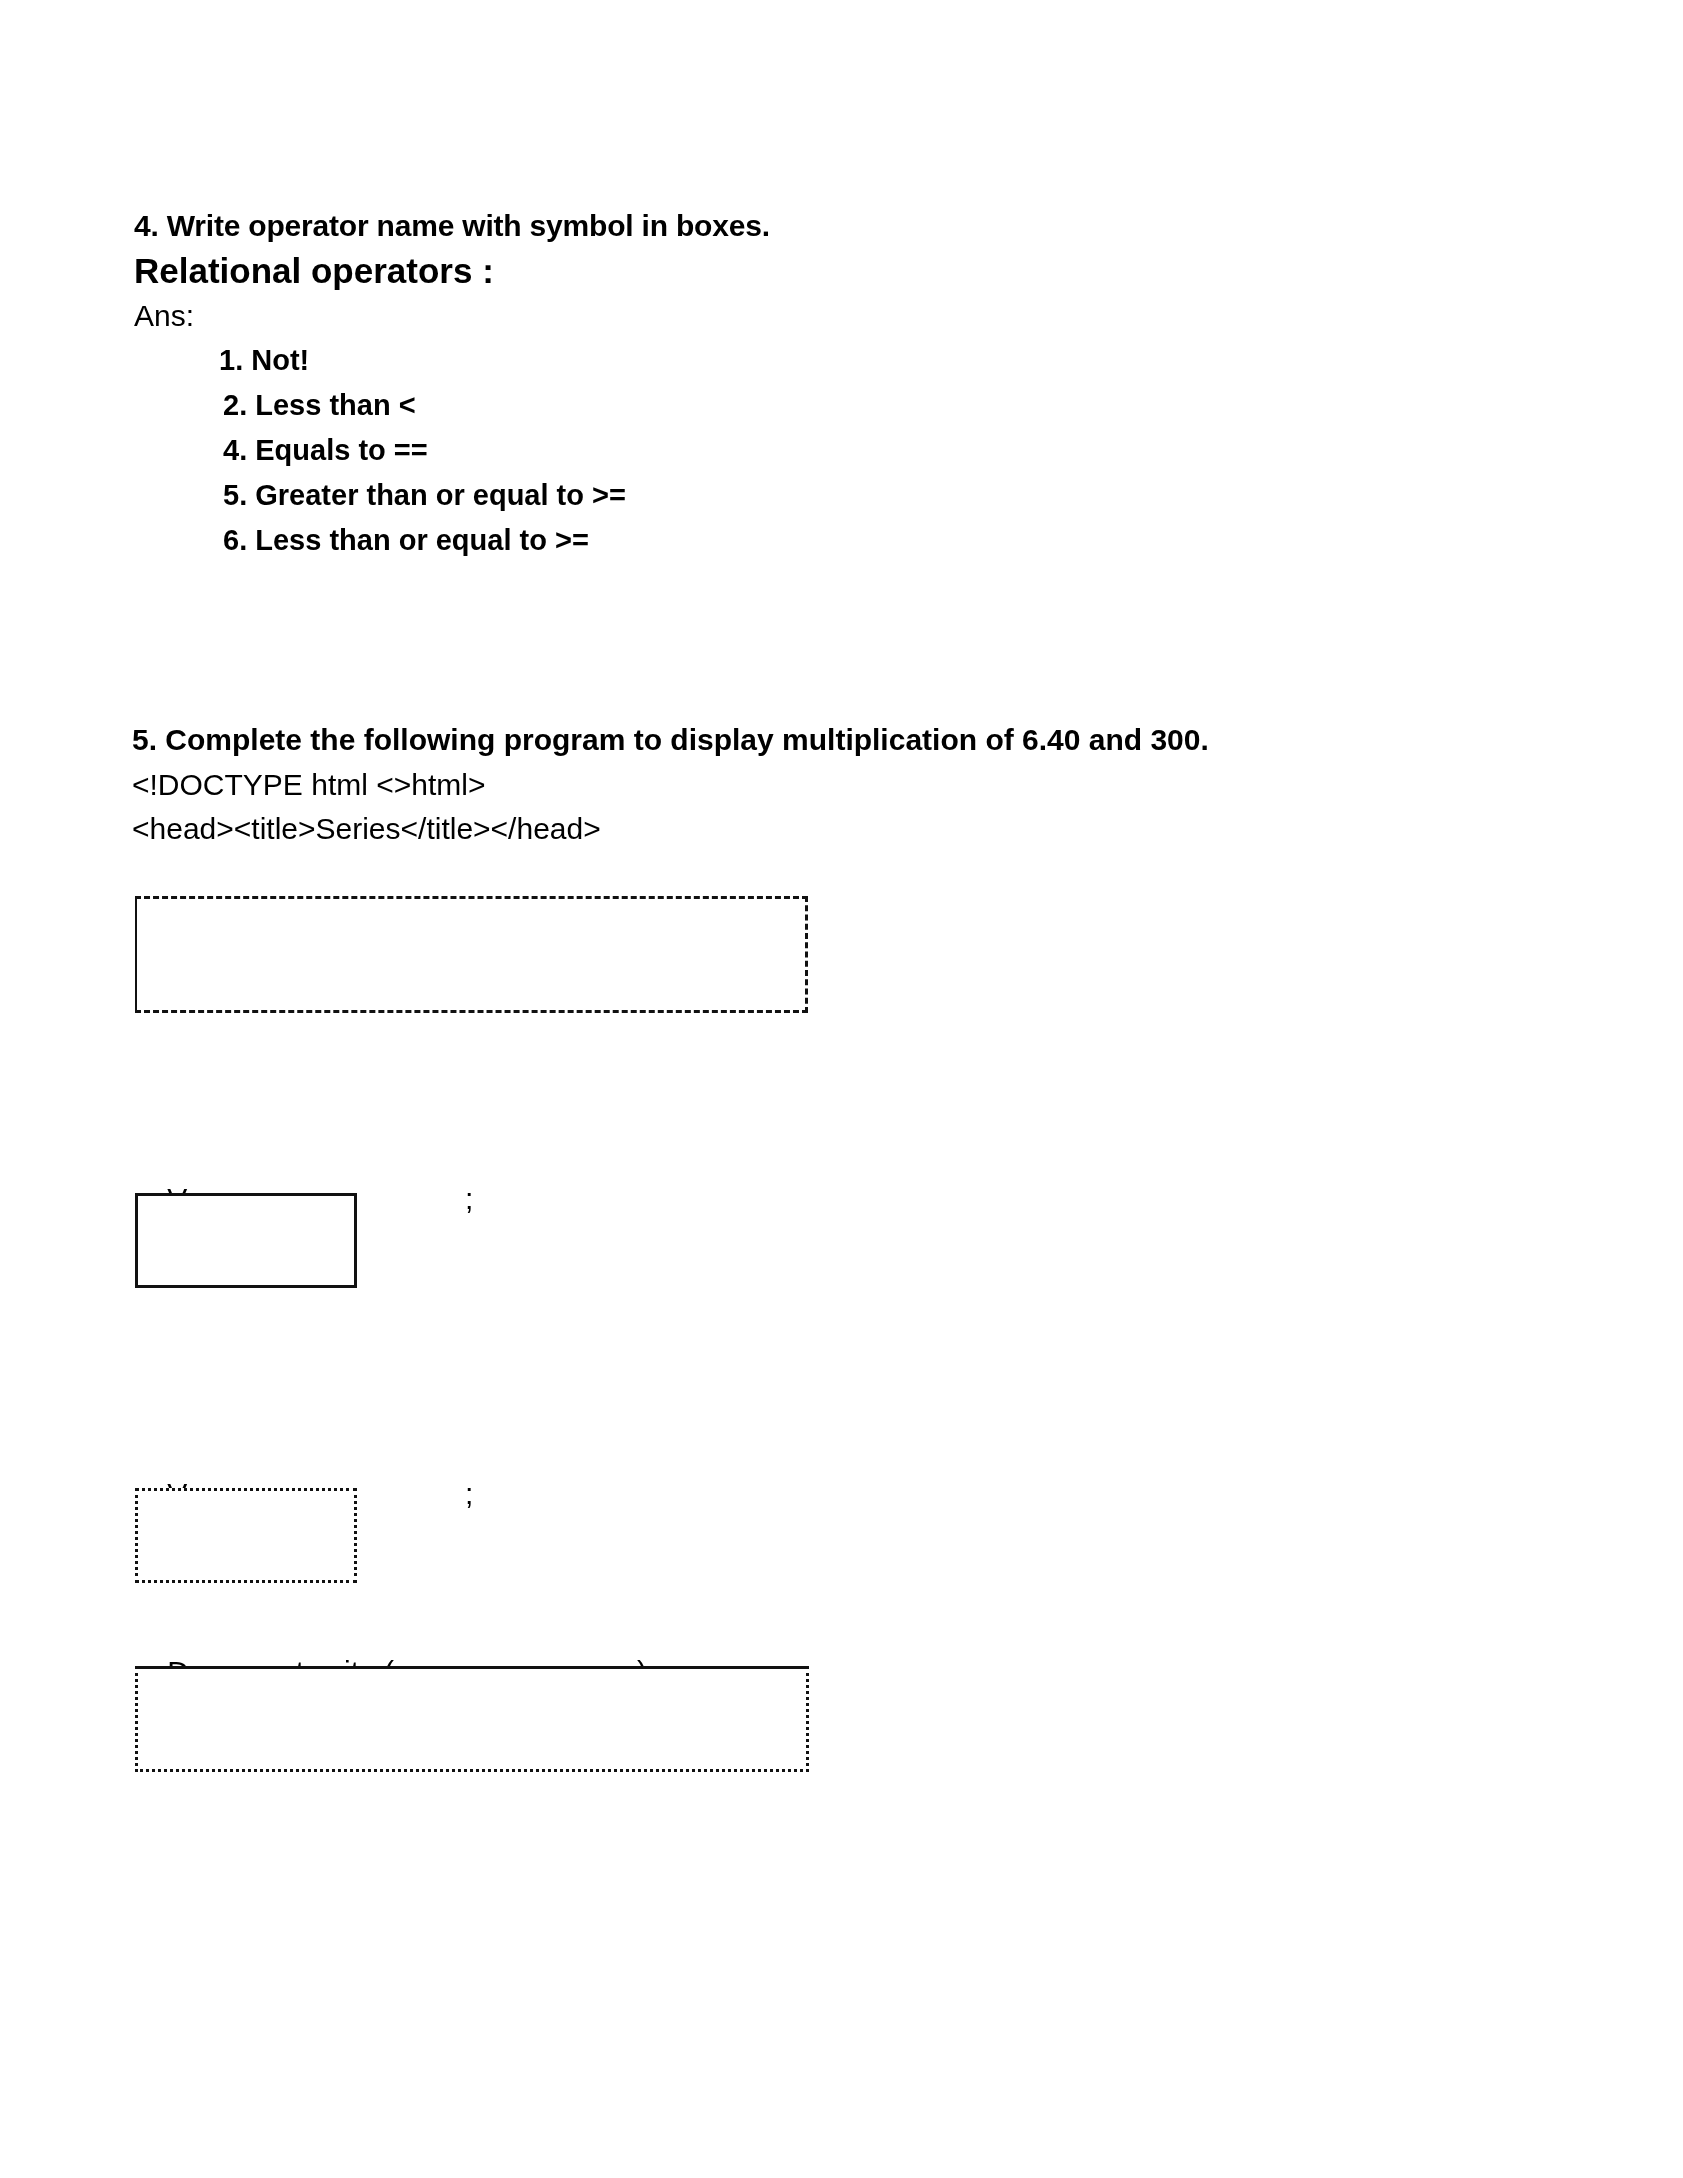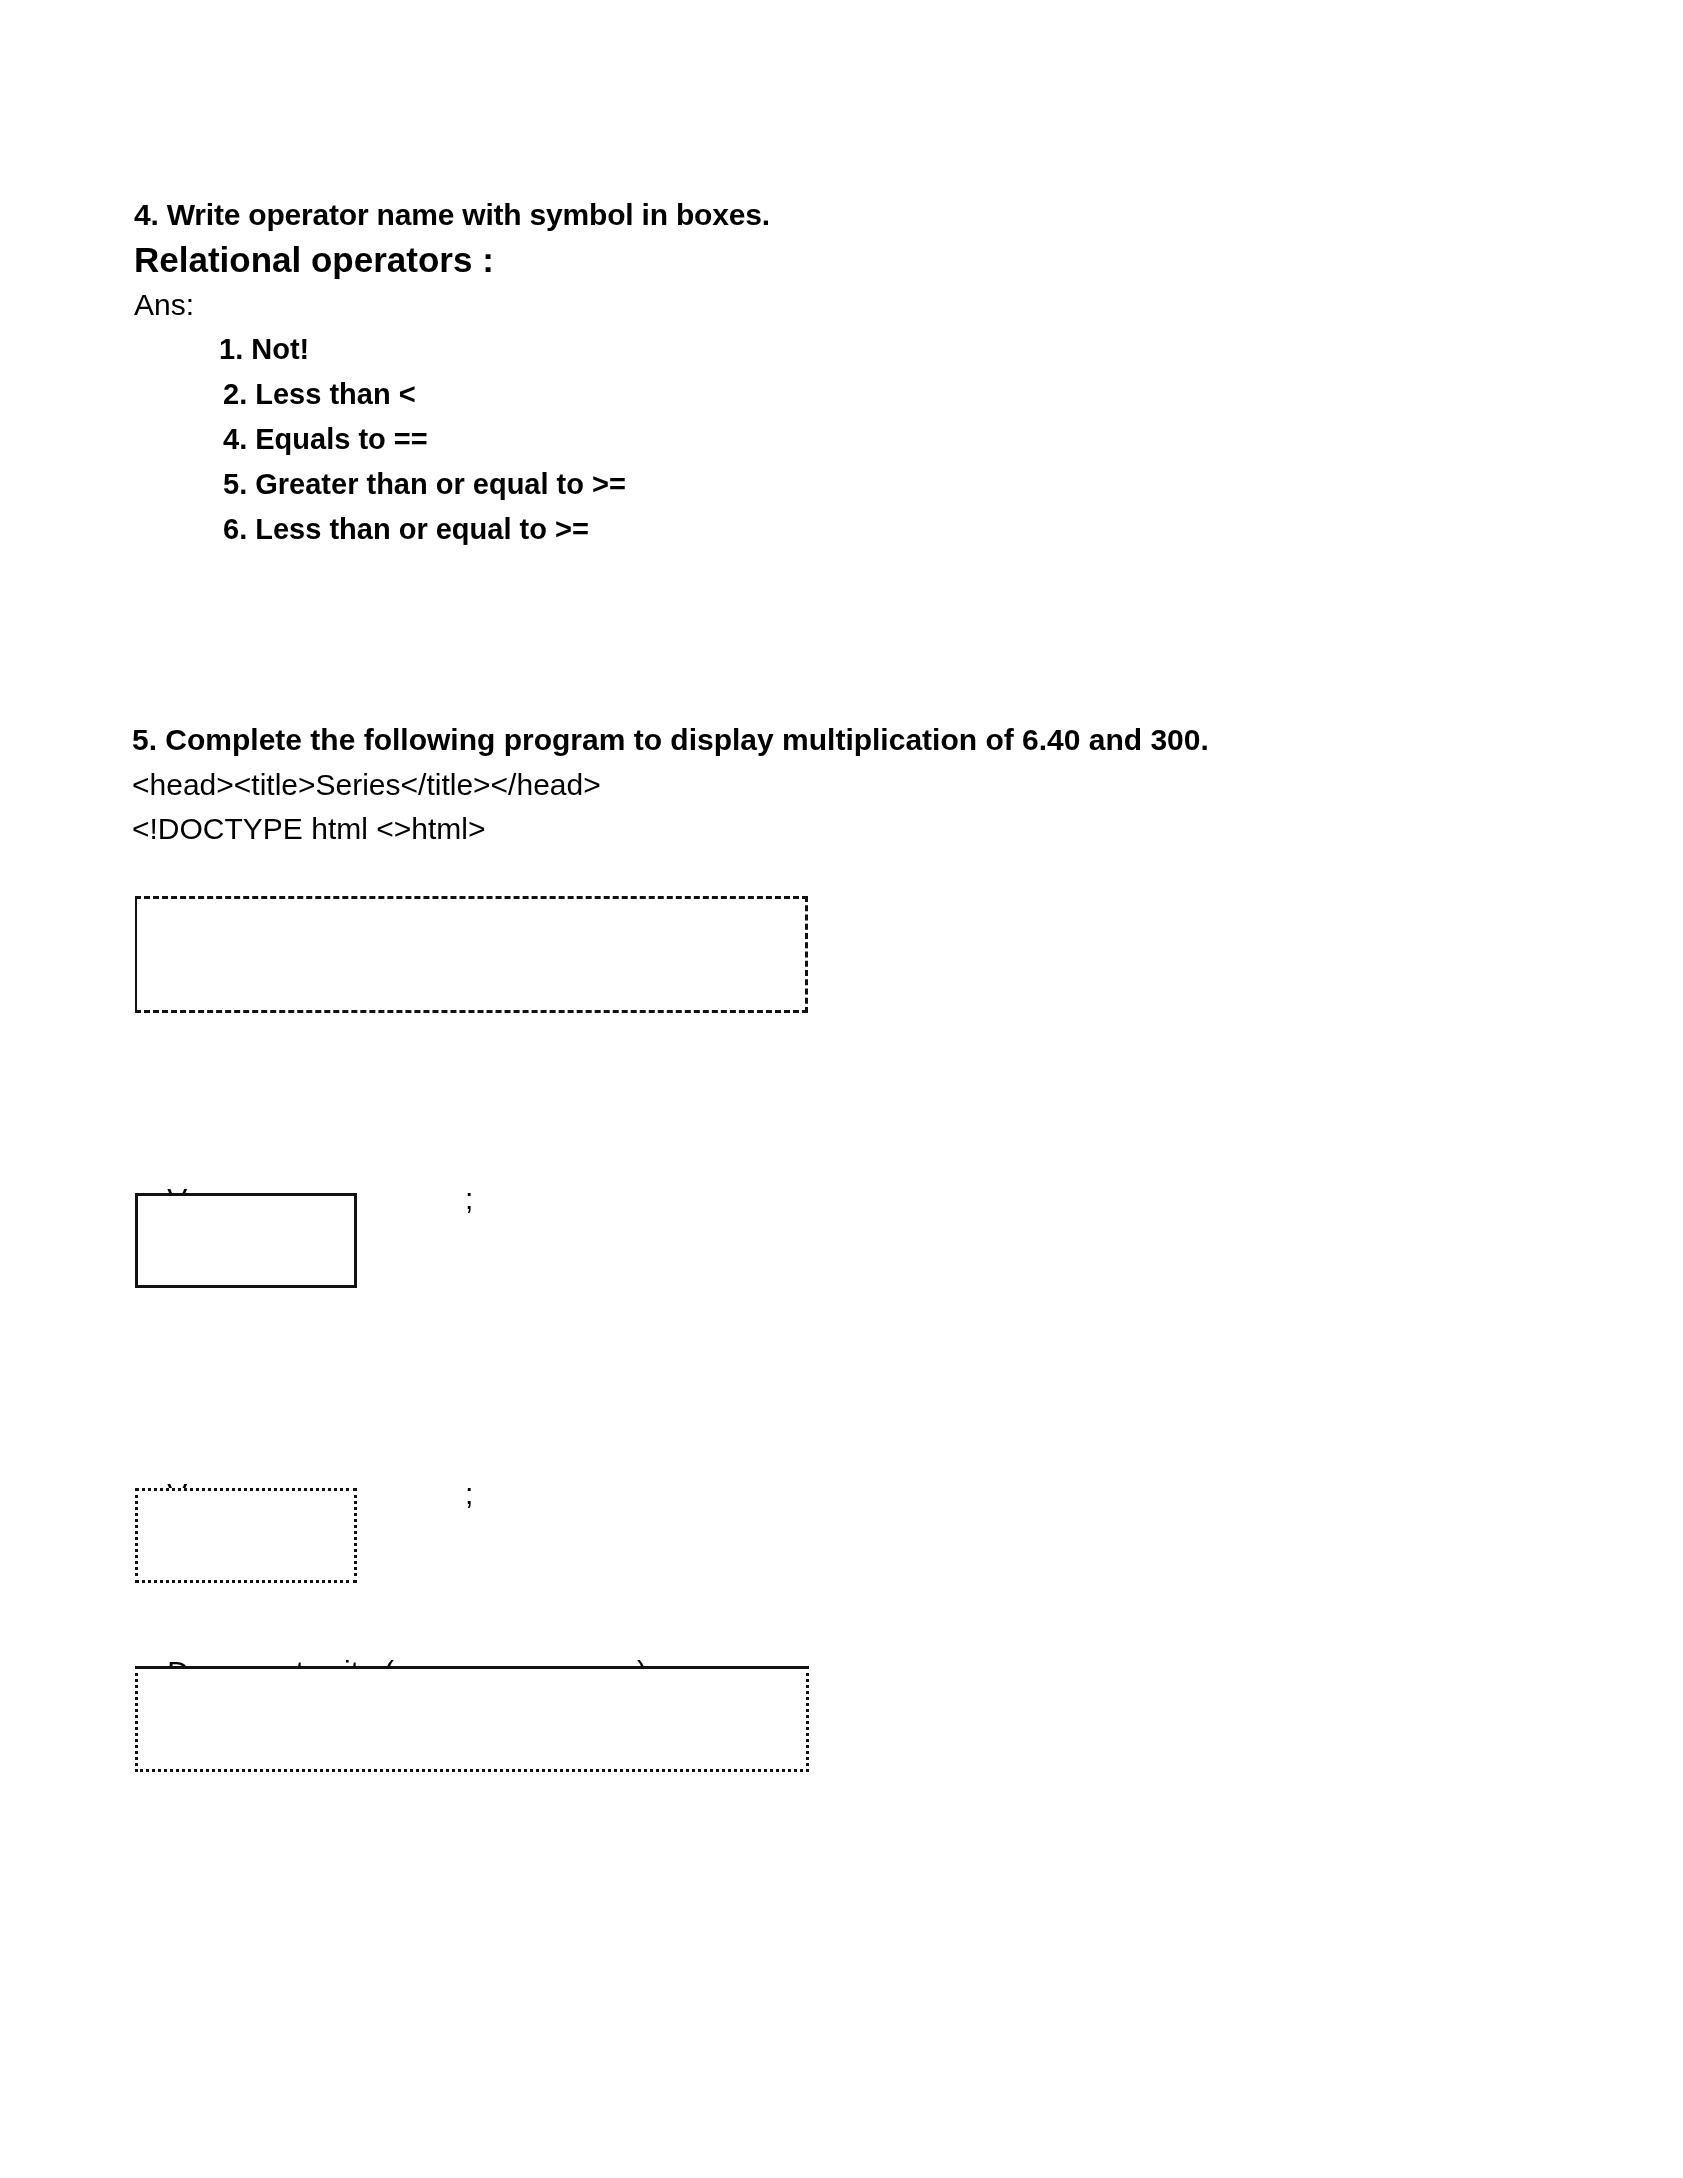--- a/index.html
+++ b/index.html
@@ -26,20 +26,21 @@
     left: 134px;
     top: 192px;
     width: 1287px;
   }
   .q-heading {
     font-size: 30px;
     font-weight: bold;
     line-height: 45px;
     letter-spacing: -0.2px;
     white-space: nowrap;
+    margin-top: 11px;
   }
   .q-subheading {
     font-size: 35px;
     font-weight: bold;
     line-height: 45px;
     white-space: nowrap;
   }
   .q-ans {
     font-size: 30px;
     font-weight: normal;
@@ -144,22 +145,22 @@
       <li class="first-item">1. Not!</li>
       <li class="rest-item">2. Less than &lt;</li>
       <li class="rest-item">4. Equals to ==</li>
       <li class="rest-item">5. Greater than or equal to &gt;=</li>
       <li class="rest-item">6. Less than or equal to &gt;=</li>
     </ul>
   </div>
 
   <div class="q5-block">
     <div class="q5-heading">5. Complete the following program to display multiplication of 6.40 and 300.</div>
+    <div class="code-line">&lt;!DOCTYPE html &lt;&gt;html&gt;</div>
     <div class="code-line">&lt;head&gt;&lt;title&gt;Series&lt;/title&gt;&lt;/head&gt;</div>
-    <div class="code-line">&lt;!DOCTYPE html &lt;&gt;html&gt;</div>
   </div>
 
   <div class="ansbox dashed-mixed" id="box-body"></div>
 
   <div class="stmt-row" id="stmt-varx">
     <span class="stmt-label">Var x =</span><span class="stmt-gap-x"></span><span>;</span>
   </div>
   <div class="ansbox solid" id="box-varx"></div>
 
   <div class="stmt-row" id="stmt-vary">

